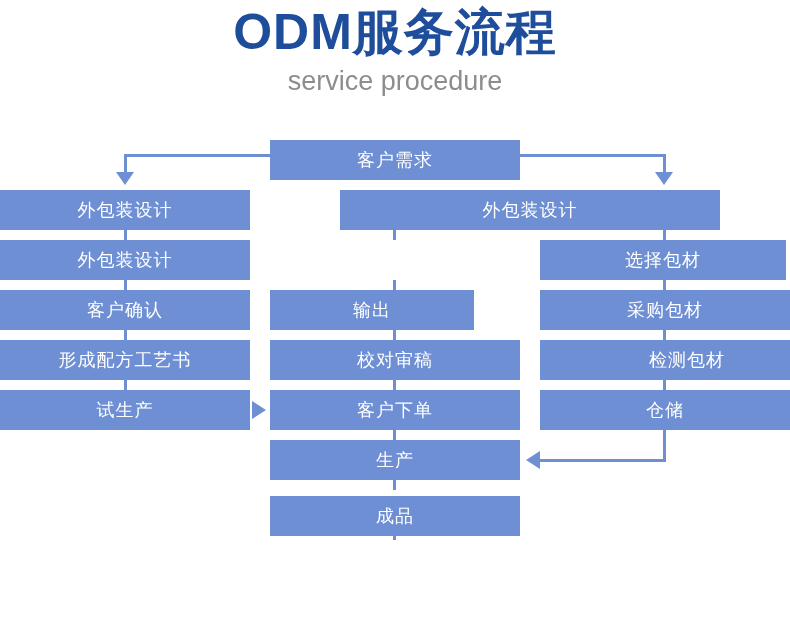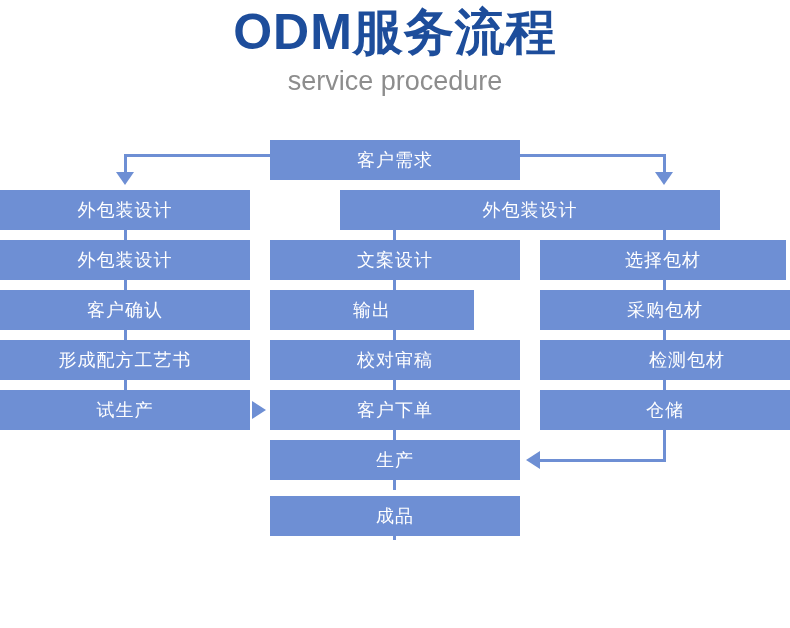--- a/index.html
+++ b/index.html
@@ -117,21 +117,20 @@
   <div class="box" style="left:0px; top:390px; width:250px;">试生产</div>
   <div class="box" style="left:0px; top:340px; width:250px;">形成配方工艺书</div>
 
   <div class="conn v" style="left:124px; top:230px; height:10px;"></div>
   <div class="conn v" style="left:124px; top:280px; height:10px;"></div>
   <div class="conn v" style="left:124px; top:330px; height:10px;"></div>
   <div class="conn v" style="left:124px; top:380px; height:10px;"></div>
 
   <div class="arrow right" style="left:252px; top:401px;"></div>
 
-  <div class="box" style="left:270px; top:240px; width:250px;">文案设计</div>
   <div class="box" style="left:270px; top:290px; width:204px;">输出</div>
   <div class="box" style="left:270px; top:340px; width:250px;">校对审稿</div>
   <div class="box" style="left:270px; top:390px; width:250px;">客户下单</div>
   <div class="box" style="left:270px; top:440px; width:250px;">生产</div>
   <div class="box" style="left:270px; top:490px; width:250px;margin-top:6px;">成品</div>
 
   <div class="conn v" style="left:393px; top:230px; height:10px;"></div>
   <div class="conn v" style="left:393px; top:280px; height:10px;"></div>
   <div class="conn v" style="left:393px; top:330px; height:10px;"></div>
   <div class="conn v" style="left:393px; top:380px; height:10px;"></div>

